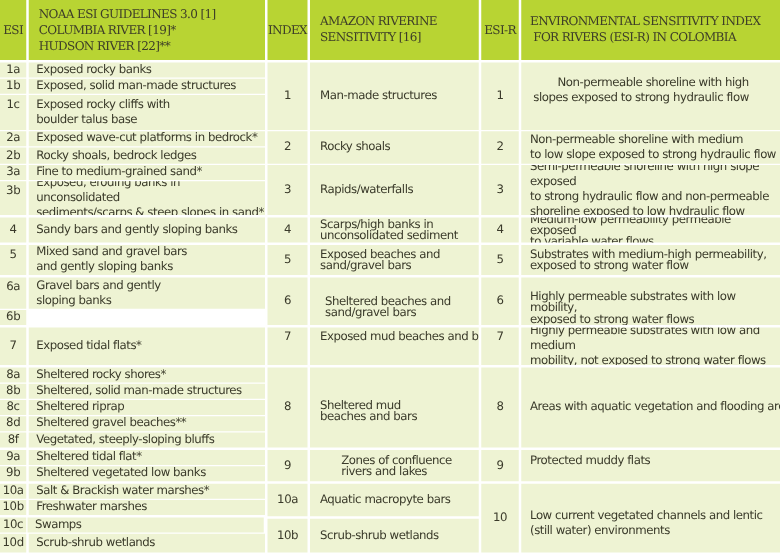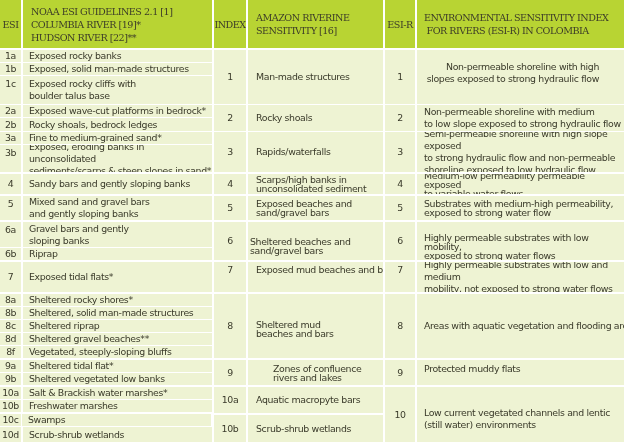--- a/index.html
+++ b/index.html
@@ -15,21 +15,21 @@
 </head>
 <body>
 
 <div class="tbl">
 
   <div class="cell hdr c" style="left:0;top:0;width:21px;height:48px;">
       <span>ESI</span>
     </div>
   <div class="cell hdr ml" style="left:23px;top:0;width:189px;height:48px;padding-left:8px;">
     <div>
-      <div>NOAA ESI GUIDELINES 2.1 [1]</div>
+      <div>NOAA ESI GUIDELINES 3.0 [1]</div>
       <div>COLUMBIA RIVER [19]*</div>
       <div>HUDSON RIVER [22]**</div>
     </div>
   </div>
   <div class="cell hdr c" style="left:214px;top:0;width:32px;height:48px;">
       <span>INDEX</span>
     </div>
   <div class="cell hdr ml" style="left:248px;top:0;width:135px;height:48px;padding-left:8px;">
     <div>
       <div>AMAZON RIVERINE</div>
@@ -98,21 +98,20 @@
       <span>6a</span>
     </div>
   <div class="cell ml" style="left:23px;top:222px;width:189px;height:25px;">
       <div>
         <div>Gravel bars and gently</div>
         <div>sloping banks</div>
       </div>
     </div>
 
   <div class="cell c" style="left:0;top:248px;width:21px;height:12px;">6b</div>
-  <div class="cell" style="left:23px;top:248px;width:189px;height:12px;">Riprap</div>
 
   <div class="cell c" style="left:0;top:262px;width:21px;height:30px;">7</div>
   <div class="cell" style="left:23px;top:262px;width:189px;height:30px;">Exposed tidal flats*</div>
 
   <div class="cell c" style="left:0;top:294px;width:21px;height:12px;">8a</div>
   <div class="cell" style="left:23px;top:294px;width:189px;height:12px;">Sheltered rocky shores*</div>
 
   <div class="cell c" style="left:0;top:307px;width:21px;height:12px;">8b</div>
   <div class="cell" style="left:23px;top:307px;width:189px;height:12px;">Sheltered, solid man-made structures</div>
 
@@ -162,21 +161,21 @@
 
   <div class="cell c" style="left:214px;top:196px;width:32px;height:24px;">5</div>
   <div class="cell ml tight" style="left:248px;top:196px;width:135px;height:24px;padding-left:8px;">
       <div>
         <div>Exposed beaches and</div>
         <div>sand/gravel bars</div>
       </div>
     </div>
 
   <div class="cell c" style="left:214px;top:222px;width:32px;height:38px;">6</div>
-  <div class="cell ml tight" style="left:248px;top:222px;width:135px;height:38px;padding-left:2px;">
+  <div class="cell ml tight" style="left:248px;top:222px;width:135px;height:38px;padding-left:12px;">
       <div style="margin-top:10px;">
         <div>Sheltered beaches and</div>
         <div>sand/gravel bars</div>
       </div>
     </div>
 
   <div class="cell c" style="left:214px;top:262px;width:32px;height:30px;align-items:flex-start;padding-top:2px;">
       <span>7</span>
     </div>
   <div class="cell" style="left:248px;top:262px;width:135px;height:30px;padding-left:8px;align-items:flex-start;padding-top:2px;">Exposed mud beaches and bars</div>

